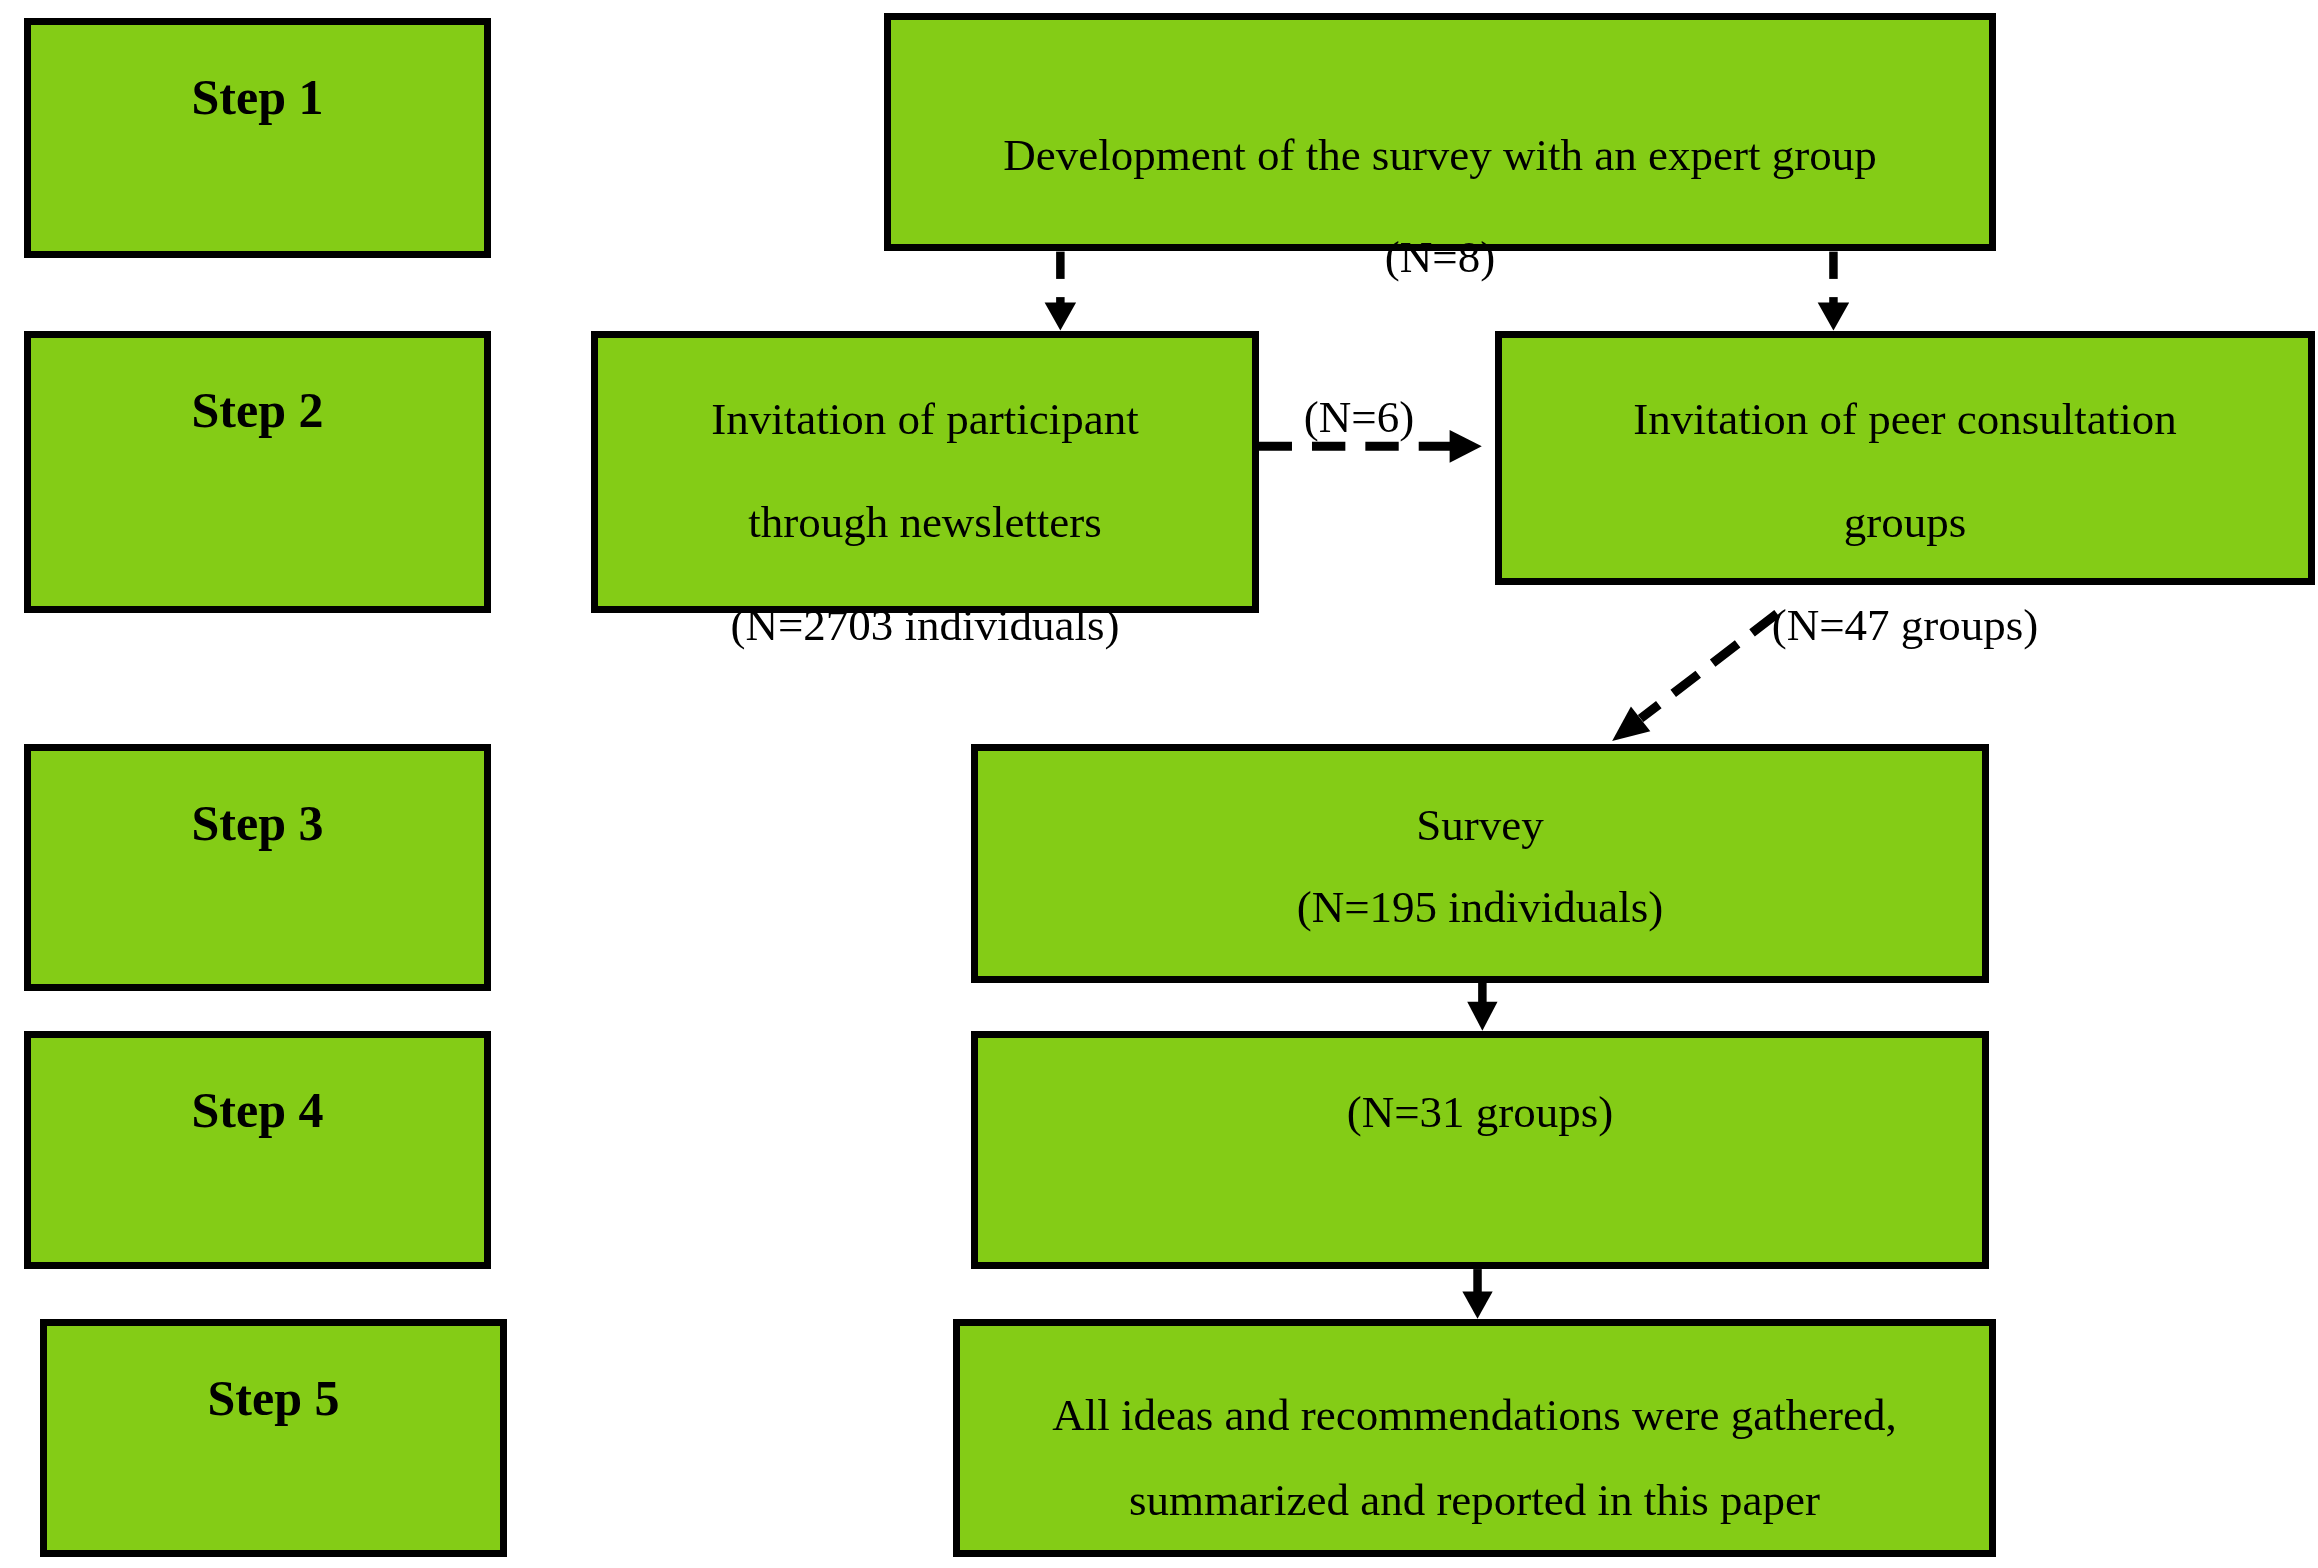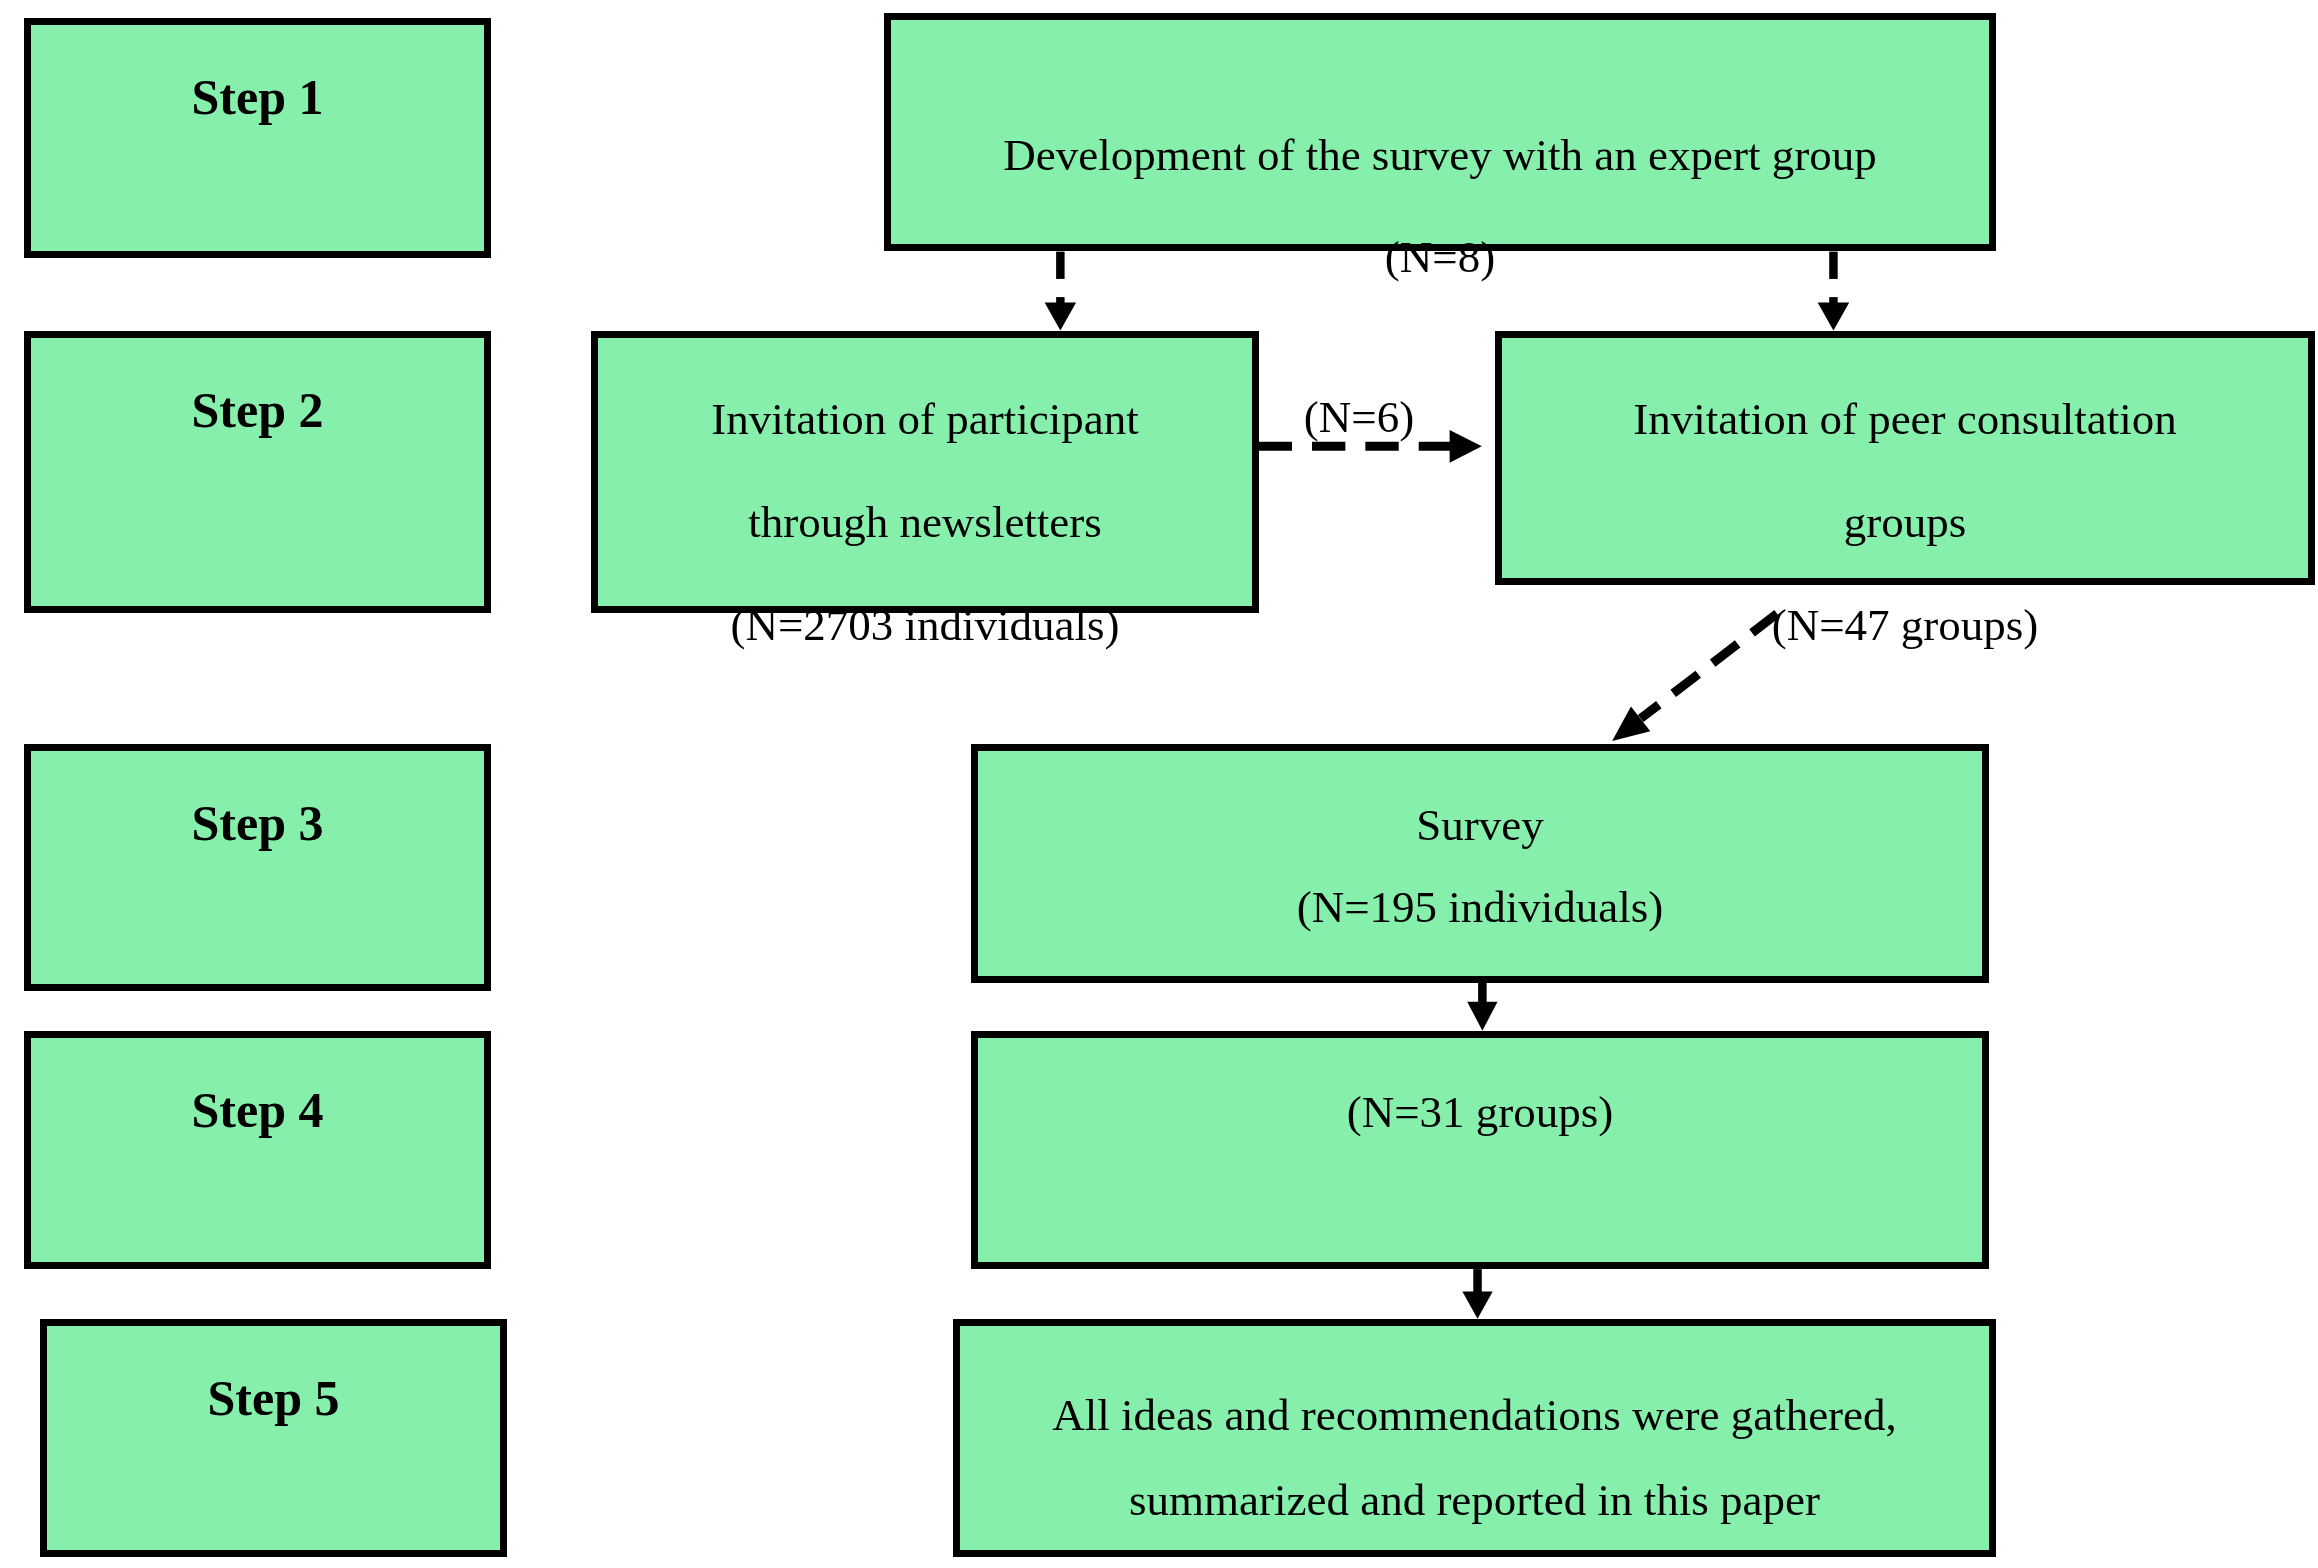--- a/index.html
+++ b/index.html
@@ -9,21 +9,21 @@
     height:1568px;
     background:#ffffff;
     font-family:"Liberation Serif","DejaVu Serif",serif;
     color:#000000;
     overflow:hidden;
   }
   .box{
     position:absolute;
     border:7.3px solid #000000;
     box-sizing:border-box;
-    background:#86efac;
+    background:#84cc16;
     display:flex;
     flex-direction:column;
     align-items:center;
     font-family:Liberation Serif, serif;
   }
   .box .line{
     width:100%;
     text-align:center;
     font-size:45px;
     white-space:nowrap;

